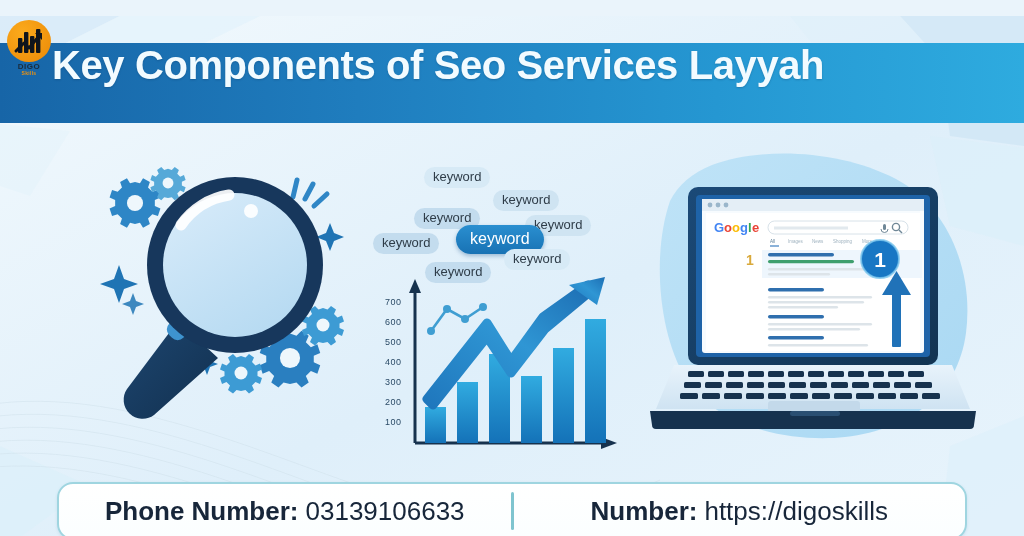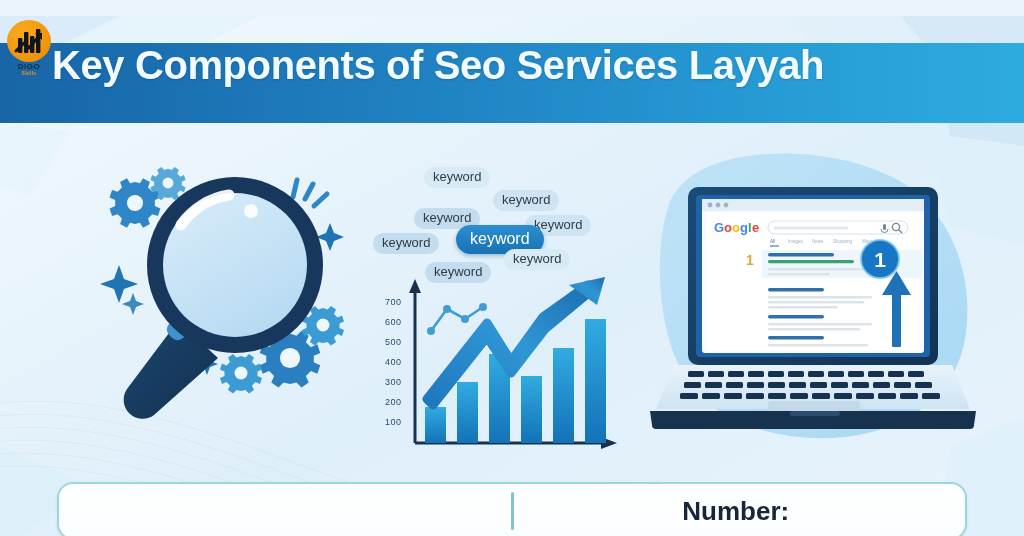--- a/index.html
+++ b/index.html
@@ -441,20 +441,23 @@
         </g>
       </g>
       <rect x="128" y="258" width="92" height="12" rx="3" fill="#c3d9ea"></rect>
       <path d="M10,268 L336,268 L334,282 a4,4 0 0 1 -4,4 L16,286 a4,4 0 0 1 -4,-4 Z" fill="#16324e"></path>
       <rect x="150" y="268" width="50" height="5" rx="2.5" fill="#2a4f72"></rect>
     </svg>
   </div>
 
   <div class="contact">
     <div class="contact-cell">
+      <span class="lbl">Phone Number:</span>
+      <span class="val">03139106633</span>
     </div>
     <div class="divider"></div>
     <div class="contact-cell">
       <span class="lbl">Number:</span>
+      <span class="val">https://digoskills</span>
     </div>
   </div>
 
 </div>
 
 </body></html>

